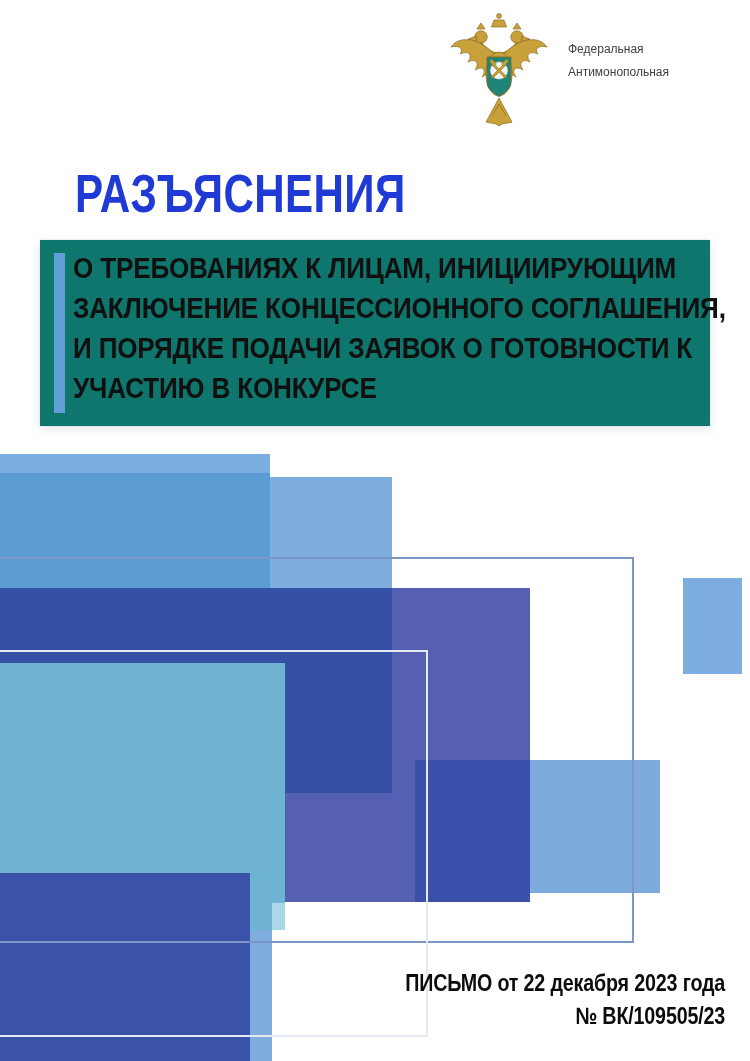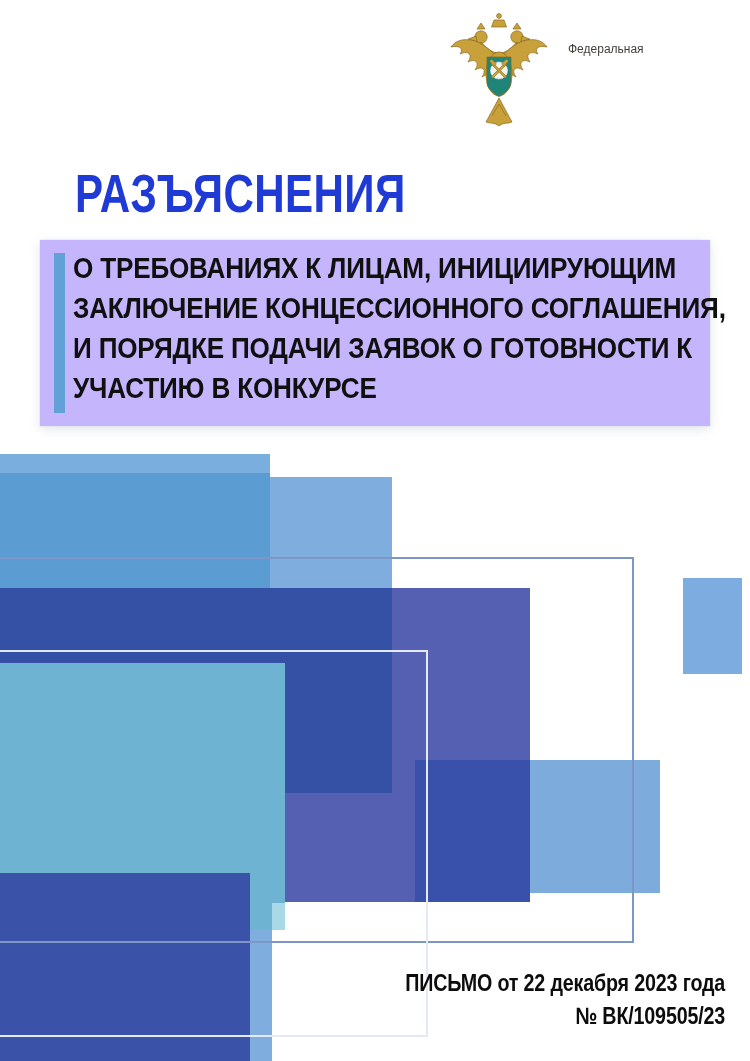--- a/index.html
+++ b/index.html
@@ -44,21 +44,21 @@
   
   #page-title {
     left:75px; top:162px;
     font-size:54px; font-weight:bold; letter-spacing:0.5px;
     color:var(--title-blue); white-space:nowrap;
     transform:scaleX(0.78); transform-origin:left top;
   }
 
   
   #subtitle-card {
-    left:40px; top:240px; width:670px; height:186px; background:#c4b5fd;
+    left:40px; top:240px; width:670px; height:186px; background:#0f766e;
     box-shadow:0 0 1px rgba(150,165,200,.55), 0 3px 10px rgba(120,140,175,.22);
   }
   #subtitle-bar {
     left:14px; top:13px; width:11px; height:160px; background:var(--accent-bar);
   }
   #subtitle-text {
     left:33px; top:8px;
     font-size:29px; font-weight:bold; line-height:40px; letter-spacing:-0.2px;
     color:#101010; white-space:nowrap;
     transform:scaleX(0.9); transform-origin:left top;
@@ -121,20 +121,21 @@
   <g fill="var(--eagle-gold)" stroke="var(--eagle-gold-dark)" stroke-width="0.5">
     <rect x="49.9" y="48.5" width="2.2" height="20" rx="1" transform="rotate(45 51 58.5)"></rect>
     <rect x="49.9" y="48.5" width="2.2" height="20" rx="1" transform="rotate(-45 51 58.5)"></rect>
     <rect x="41.5" y="49" width="7" height="3.2" rx="1" transform="rotate(45 45 50.5)"></rect>
     <rect x="53.5" y="49" width="7" height="3.2" rx="1" transform="rotate(-45 57 50.5)"></rect>
   </g>
 </svg>
 
 <div class="abs" id="org-name">
   <div>Федеральная</div>
+  <div>Антимонопольная</div>
 </div>
 
 <div class="abs" id="page-title">РАЗЪЯСНЕНИЯ</div>
 
 <div class="abs" id="subtitle-card">
   <div class="abs" id="subtitle-bar"></div>
   <div class="abs" id="subtitle-text">
     <div>О ТРЕБОВАНИЯХ К ЛИЦАМ, ИНИЦИИРУЮЩИМ</div>
     <div>ЗАКЛЮЧЕНИЕ КОНЦЕССИОННОГО СОГЛАШЕНИЯ,</div>
     <div>И ПОРЯДКЕ ПОДАЧИ ЗАЯВОК О ГОТОВНОСТИ К</div>

